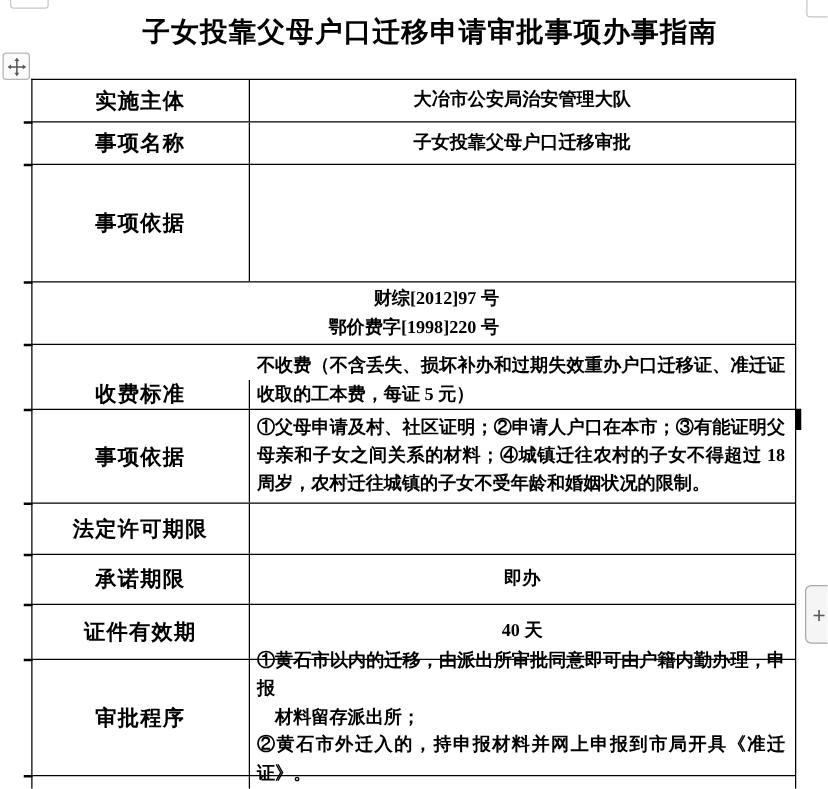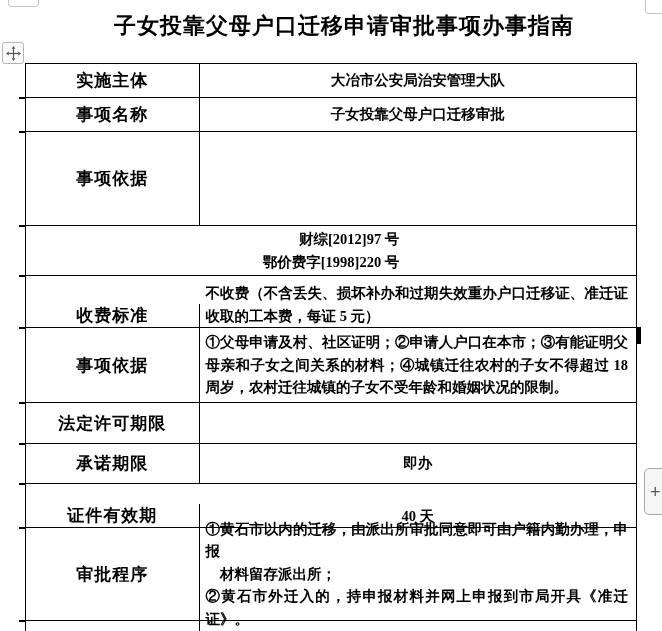--- a/index.html
+++ b/index.html
@@ -100,21 +100,21 @@
   .row.partial::after { display: none; }
 
   .r1  { height: 34px; }
   .r2  { height: 34px; }
   .r3  { height: 94px; }
   .r4  { height: 50px; }
   .r5  { height: 52px; align-items: flex-end; }
   .r6  { height: 75px; }
   .r7  { height: 41px; }
   .r8  { height: 40px; }
-  .r9  { height: 44px; align-items: flex-end; }
+  .r9  { height: 44px; }
   .r10 { height: 93px; }
   .r11 { height: 9.5px; }
 
   .cell-label {
     width: 173.5px;
     flex: 0 0 173.5px;
     border-right: 1.5px solid #000;
     display: flex; align-items: center; justify-content: center;
     font-size: 17px;
     font-weight: 700;

